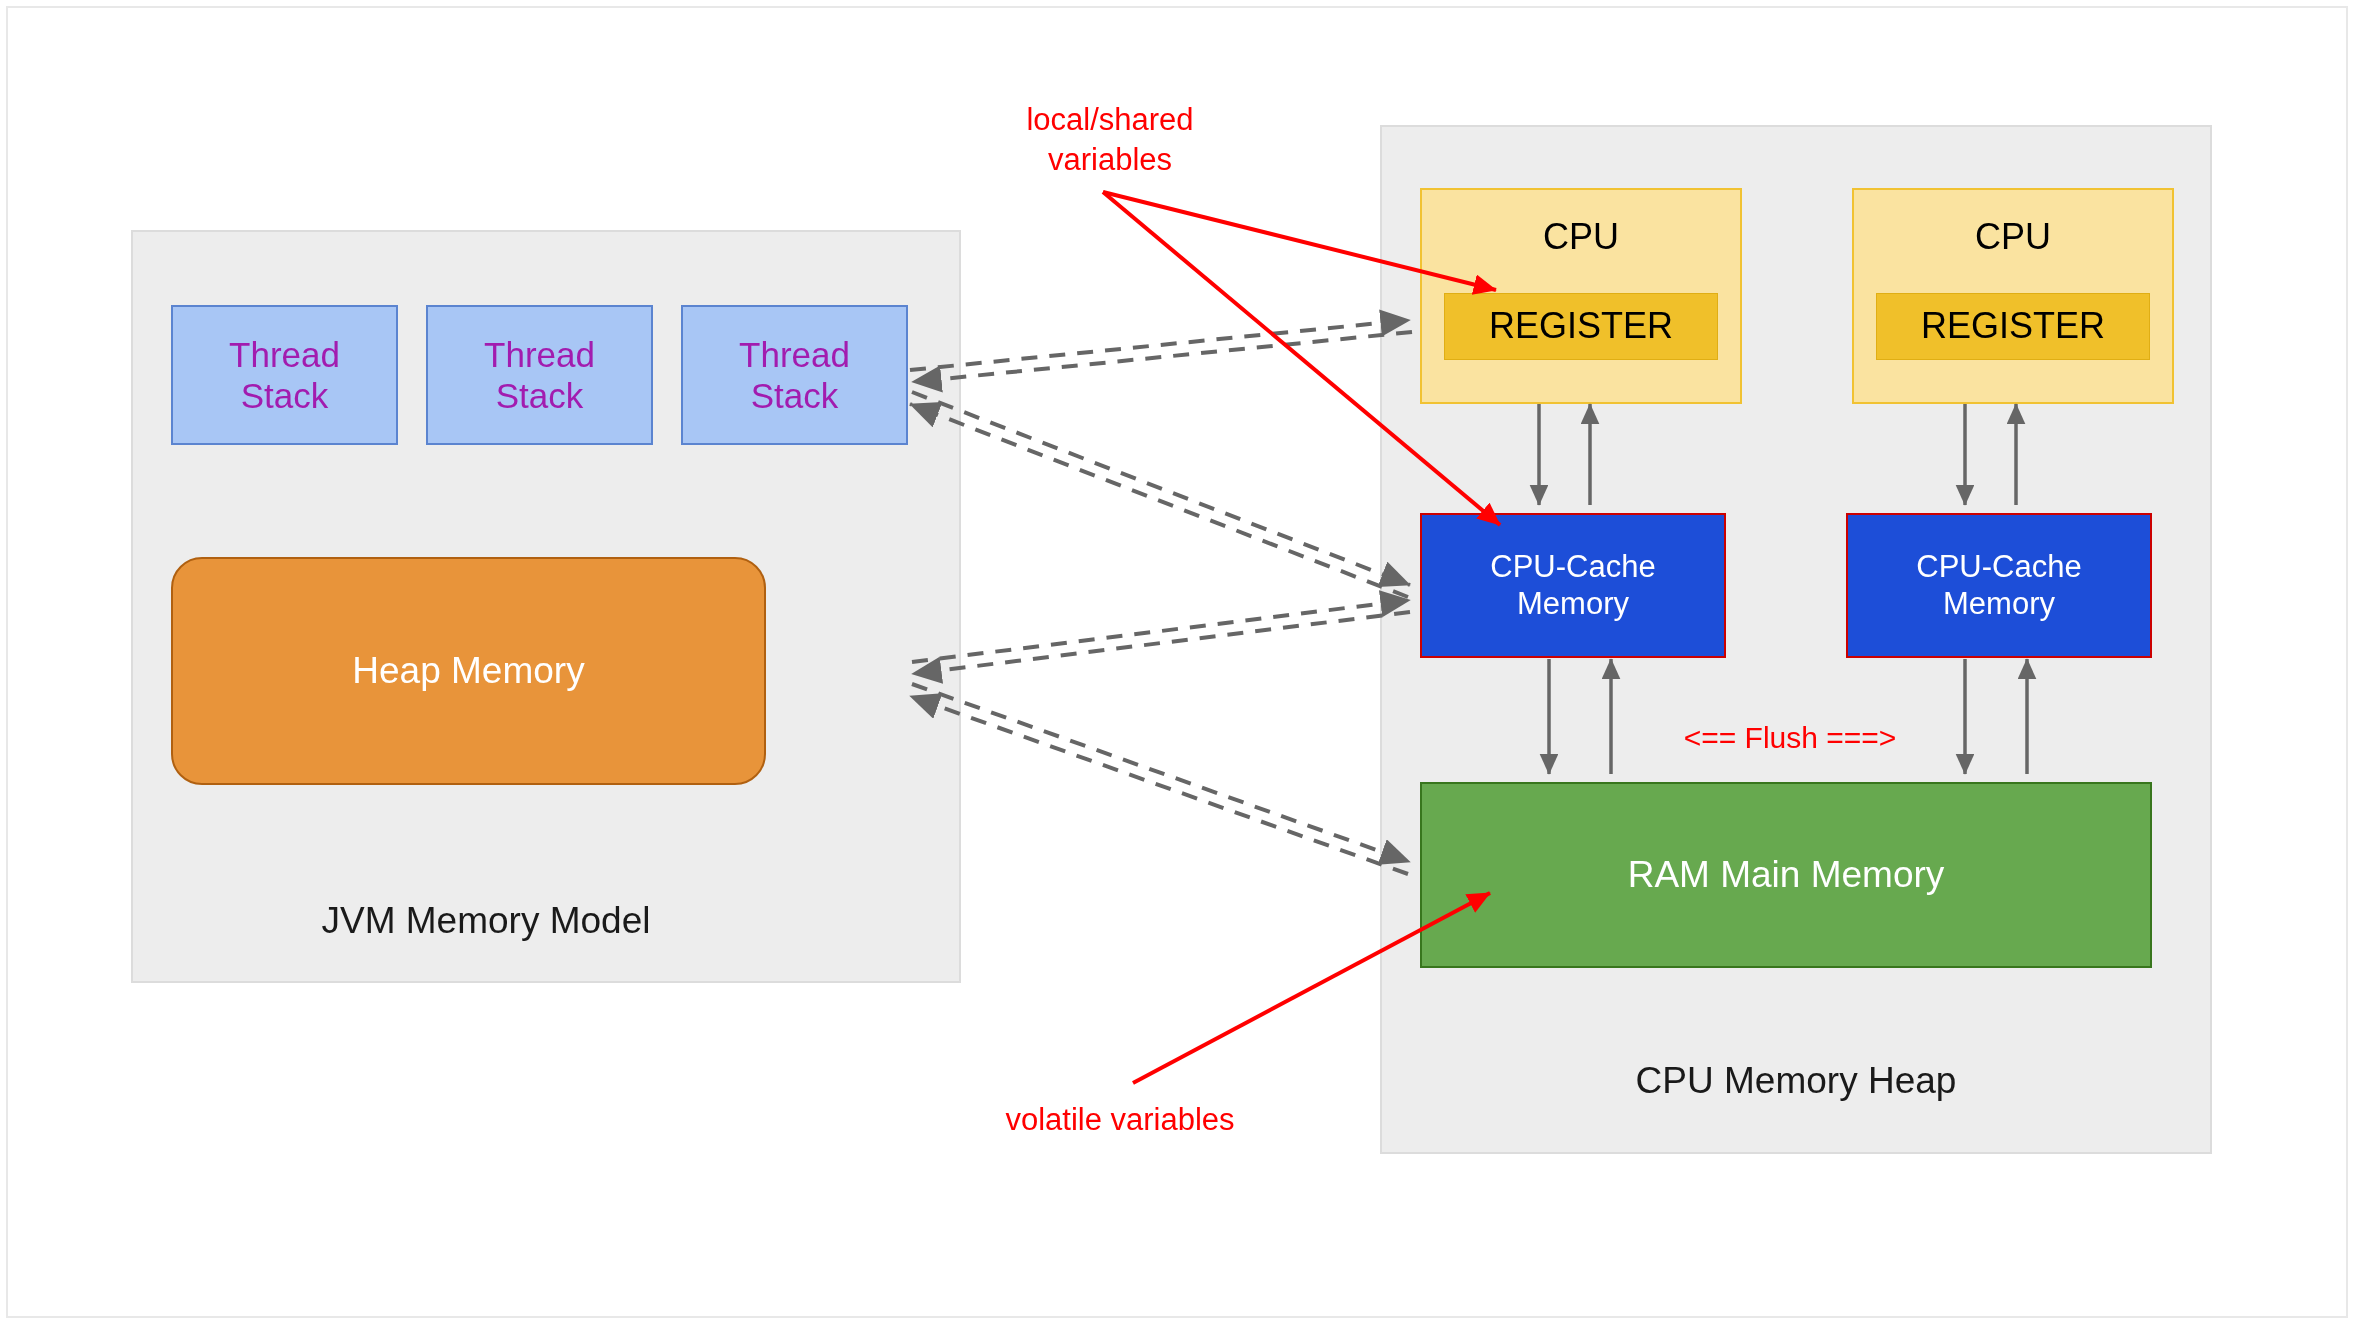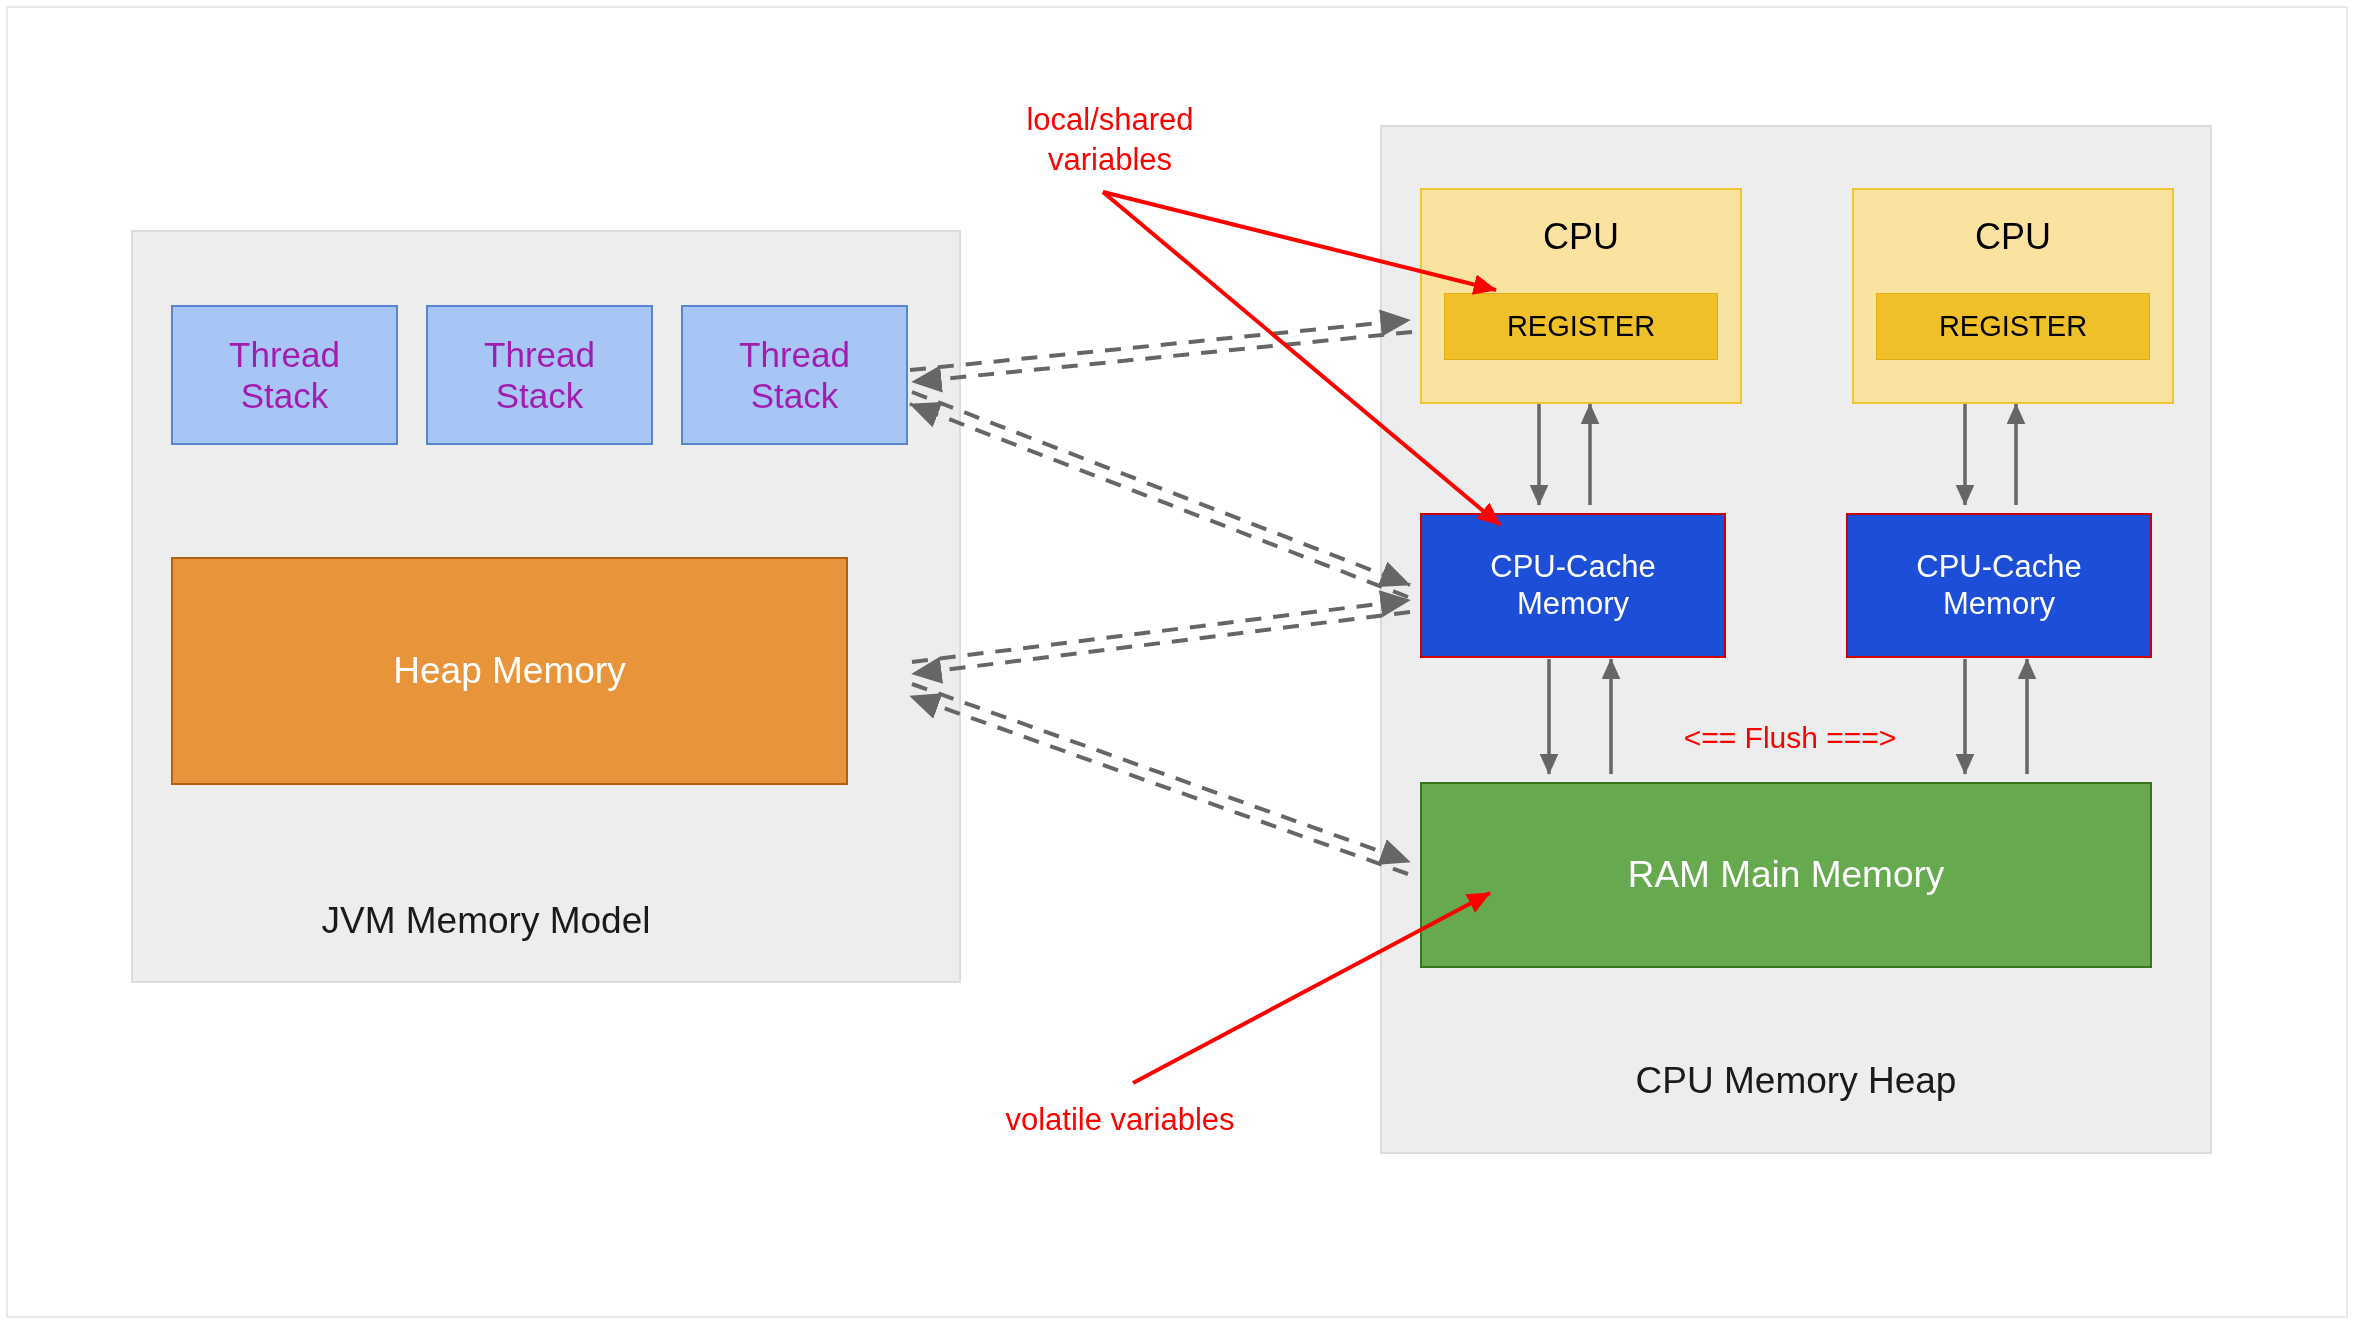--- a/index.html
+++ b/index.html
@@ -66,21 +66,21 @@
     border: 2px solid #f1c232;
     color: #000000;
     font-size: 36px;
     align-items: flex-start;
     padding-top: 26px;
   }
   .register {
     background: #f0c02a;
     border: 1px solid #e0ae14;
     color: #000000;
-    font-size: 29px;
+    font-size: 36px;
   }
   .cache {
     background: #1d4ed8;
     border: 2px solid #cc0000;
     color: #ffffff;
     font-size: 31px;
   }
   .ram {
     background: #67a94f;
     border: 2px solid #38761d;
@@ -114,21 +114,21 @@
   <div id="page-frame"></div>
 
   <div class="panel" style="left:131px; top:230px; width:830px; height:753px;"></div>
 
   <div class="node thread-stack" style="left:171px; top:305px; width:227px; height:140px;">Thread<br>Stack</div>
 
   <div class="node thread-stack" style="left:426px; top:305px; width:227px; height:140px;">Thread<br>Stack</div>
 
   <div class="node thread-stack" style="left:681px; top:305px; width:227px; height:140px;">Thread<br>Stack</div>
 
-  <div class="node heap" style="left:171px; top:557px; width:677px; height:228px;">Heap Memory</div>
+  <div class="node heap" style="left:171px; top:557px; width:595px; height:228px;border-radius:31px;">Heap Memory</div>
 
   <div class="panel-caption" style="left:131px; top:900px; width:710px;">JVM Memory Model</div>
 
   <div class="panel" style="left:1380px; top:125px; width:832px; height:1029px;"></div>
 
   <div class="node cpu" style="left:1420px; top:188px; width:322px; height:216px;">CPU</div>
   <div class="node register" style="left:1444px; top:293px; width:274px; height:67px;">REGISTER</div>
 
   <div class="node cpu" style="left:1852px; top:188px; width:322px; height:216px;">CPU</div>
   <div class="node register" style="left:1876px; top:293px; width:274px; height:67px;">REGISTER</div>

